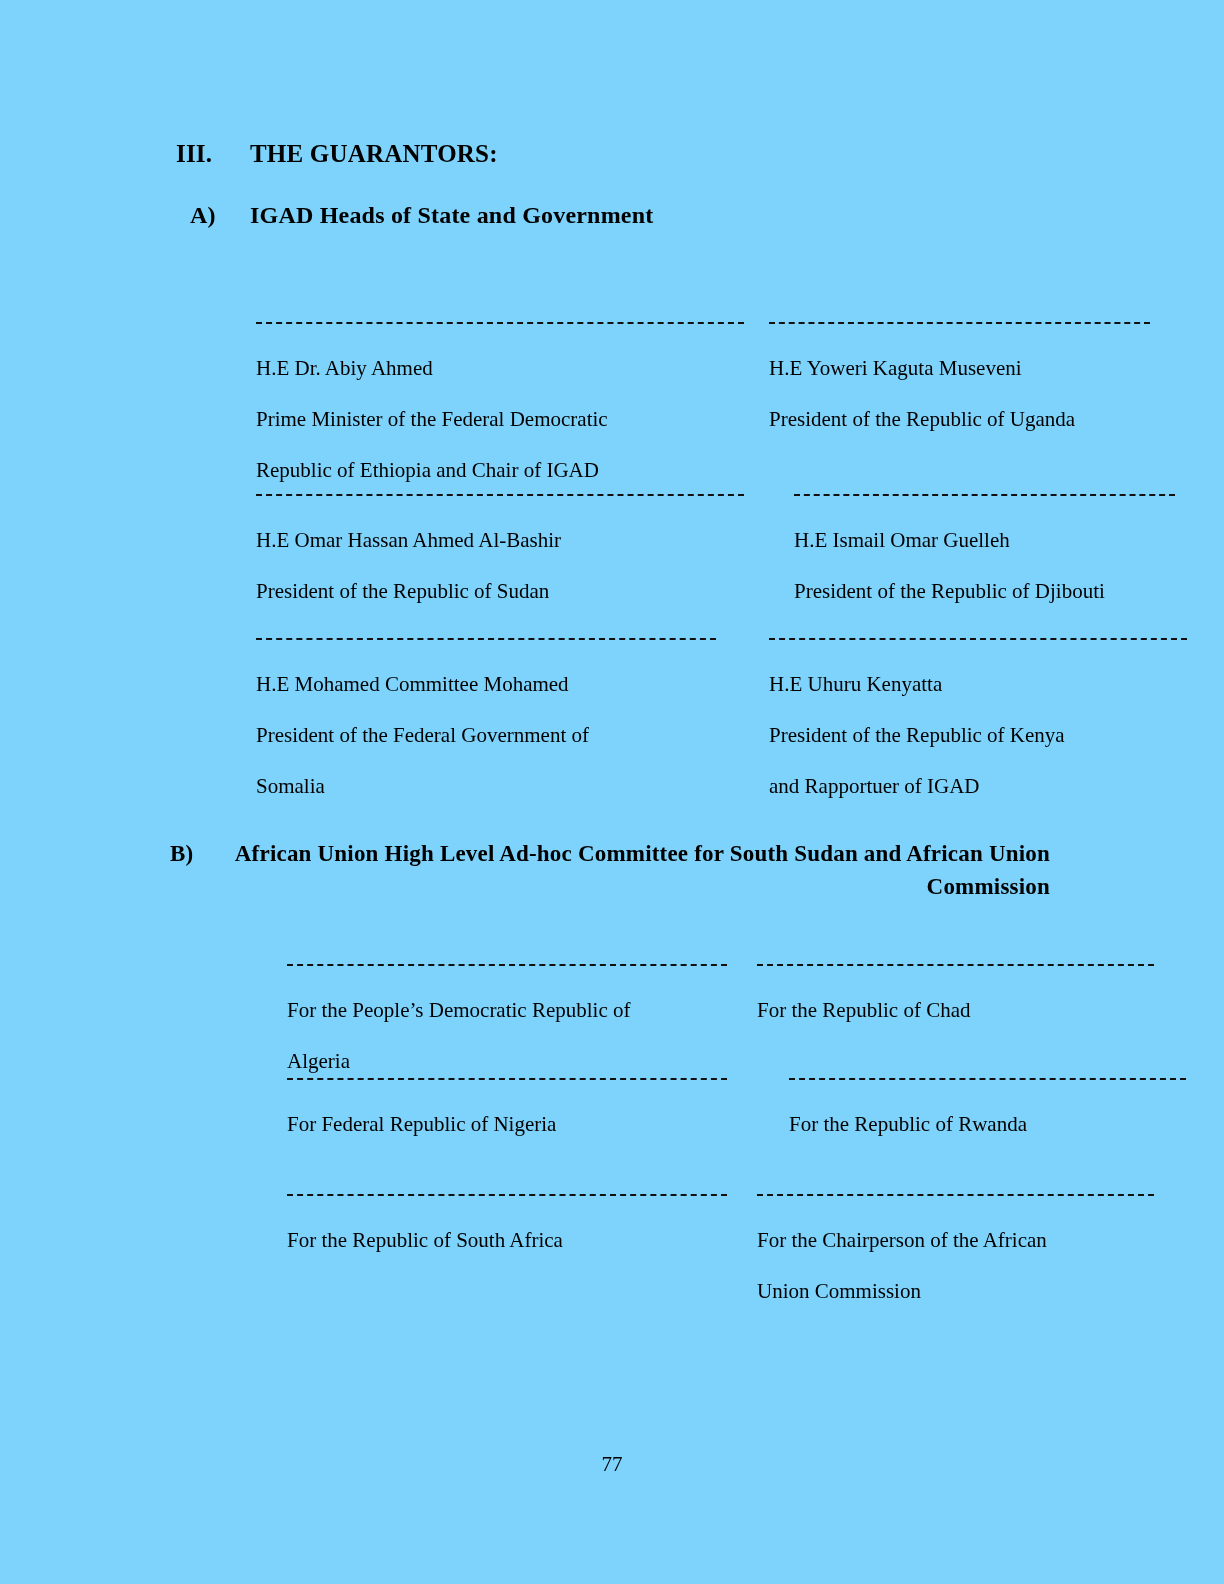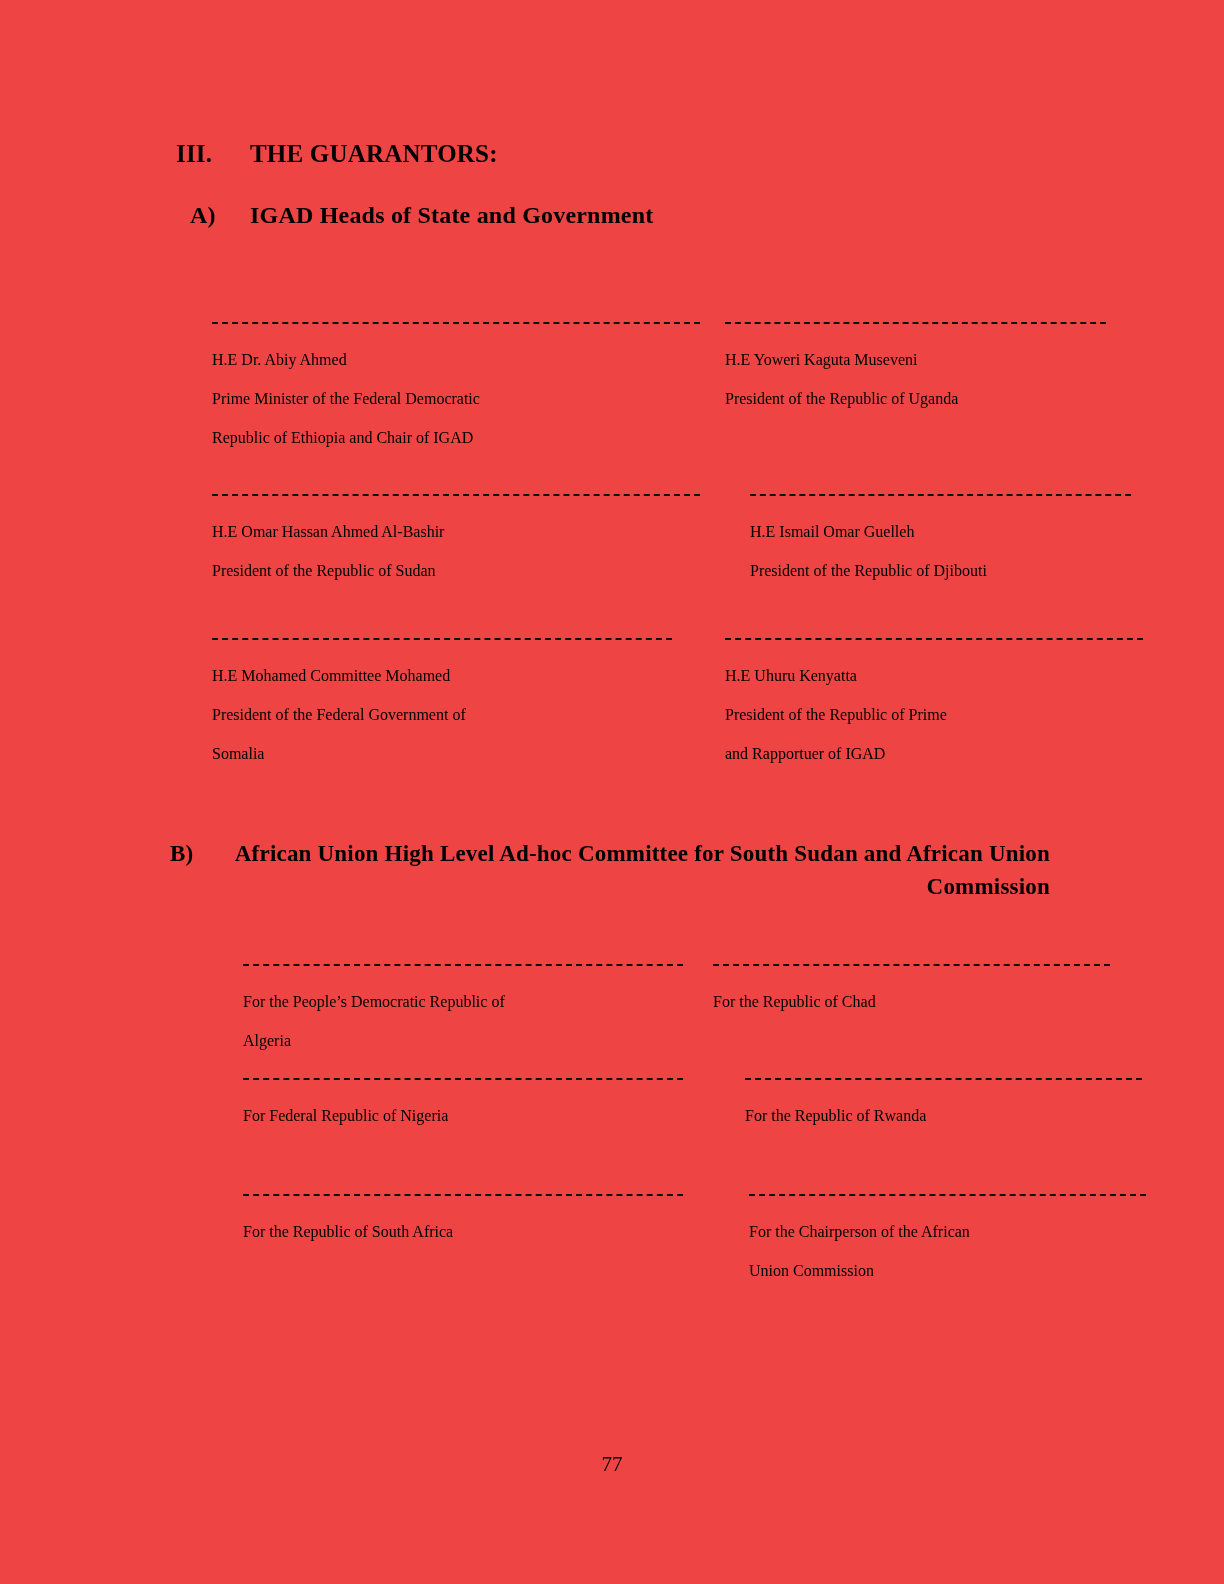--- a/index.html
+++ b/index.html
@@ -6,21 +6,21 @@
   html, body {
     margin: 0;
     padding: 0;
     background: #ffffff;
   }
 
   .page {
     position: relative;
     width: 1224px;
     height: 1584px;
-    background: #ef4444;
+    background: #7dd3fc;
     font-family: "Liberation Serif", "DejaVu Serif", serif;
     color: #000000;
     overflow: hidden;
     box-sizing: border-box;
   }
 
   
   .section-heading {
     position: absolute;
     display: flex;
@@ -59,22 +59,23 @@
   #heading-b .marker { width: 62px; flex: 0 0 62px; }
   #heading-b .text {
     line-height: 1.42;
     display: block;
     text-align: right;
   }
 
   
   .sig-block {
     position: absolute;
-    font-size: 16px;
+    font-size: 21px;
     line-height: 1.21;
+    margin-left: 44px;
   }
 
   .sig-rule {
     display: block;
     height: 0;
     border-top: 2px dashed #111111;
     margin-bottom: 7px;
   }
 
   .sig-lines {
@@ -152,21 +153,21 @@
       <span class="sig-line">H.E Mohamed Committee Mohamed</span>
       <span class="sig-line">President of the Federal Government of</span>
       <span class="sig-line">Somalia</span>
     </span>
   </div>
 
   <div class="sig-block" style="left:725px; top:638px; width:418px;">
     <span class="sig-rule"></span>
     <span class="sig-lines">
       <span class="sig-line">H.E Uhuru Kenyatta</span>
-      <span class="sig-line">President of the Republic of Prime</span>
+      <span class="sig-line">President of the Republic of Kenya</span>
       <span class="sig-line">and Rapportuer of IGAD</span>
     </span>
   </div>
 
   <div class="section-heading" id="heading-b">
     <span class="marker">B)</span>
     <span class="text">African Union High Level Ad-hoc Committee for South Sudan and African Union Commission</span>
   </div>
 
   <div class="sig-block" style="left:243px; top:964px; width:440px;">
@@ -198,21 +199,21 @@
     </span>
   </div>
 
   <div class="sig-block" style="left:243px; top:1194px; width:440px;">
     <span class="sig-rule"></span>
     <span class="sig-lines">
       <span class="sig-line">For the Republic of South Africa</span>
     </span>
   </div>
 
-  <div class="sig-block" style="left:749px; top:1194px; width:397px;">
+  <div class="sig-block" style="left:713px; top:1194px; width:397px;">
     <span class="sig-rule"></span>
     <span class="sig-lines">
       <span class="sig-line">For the Chairperson of the African</span>
       <span class="sig-line">Union Commission</span>
     </span>
   </div>
 
   <div class="page-number">77</div>
 
 </div>

